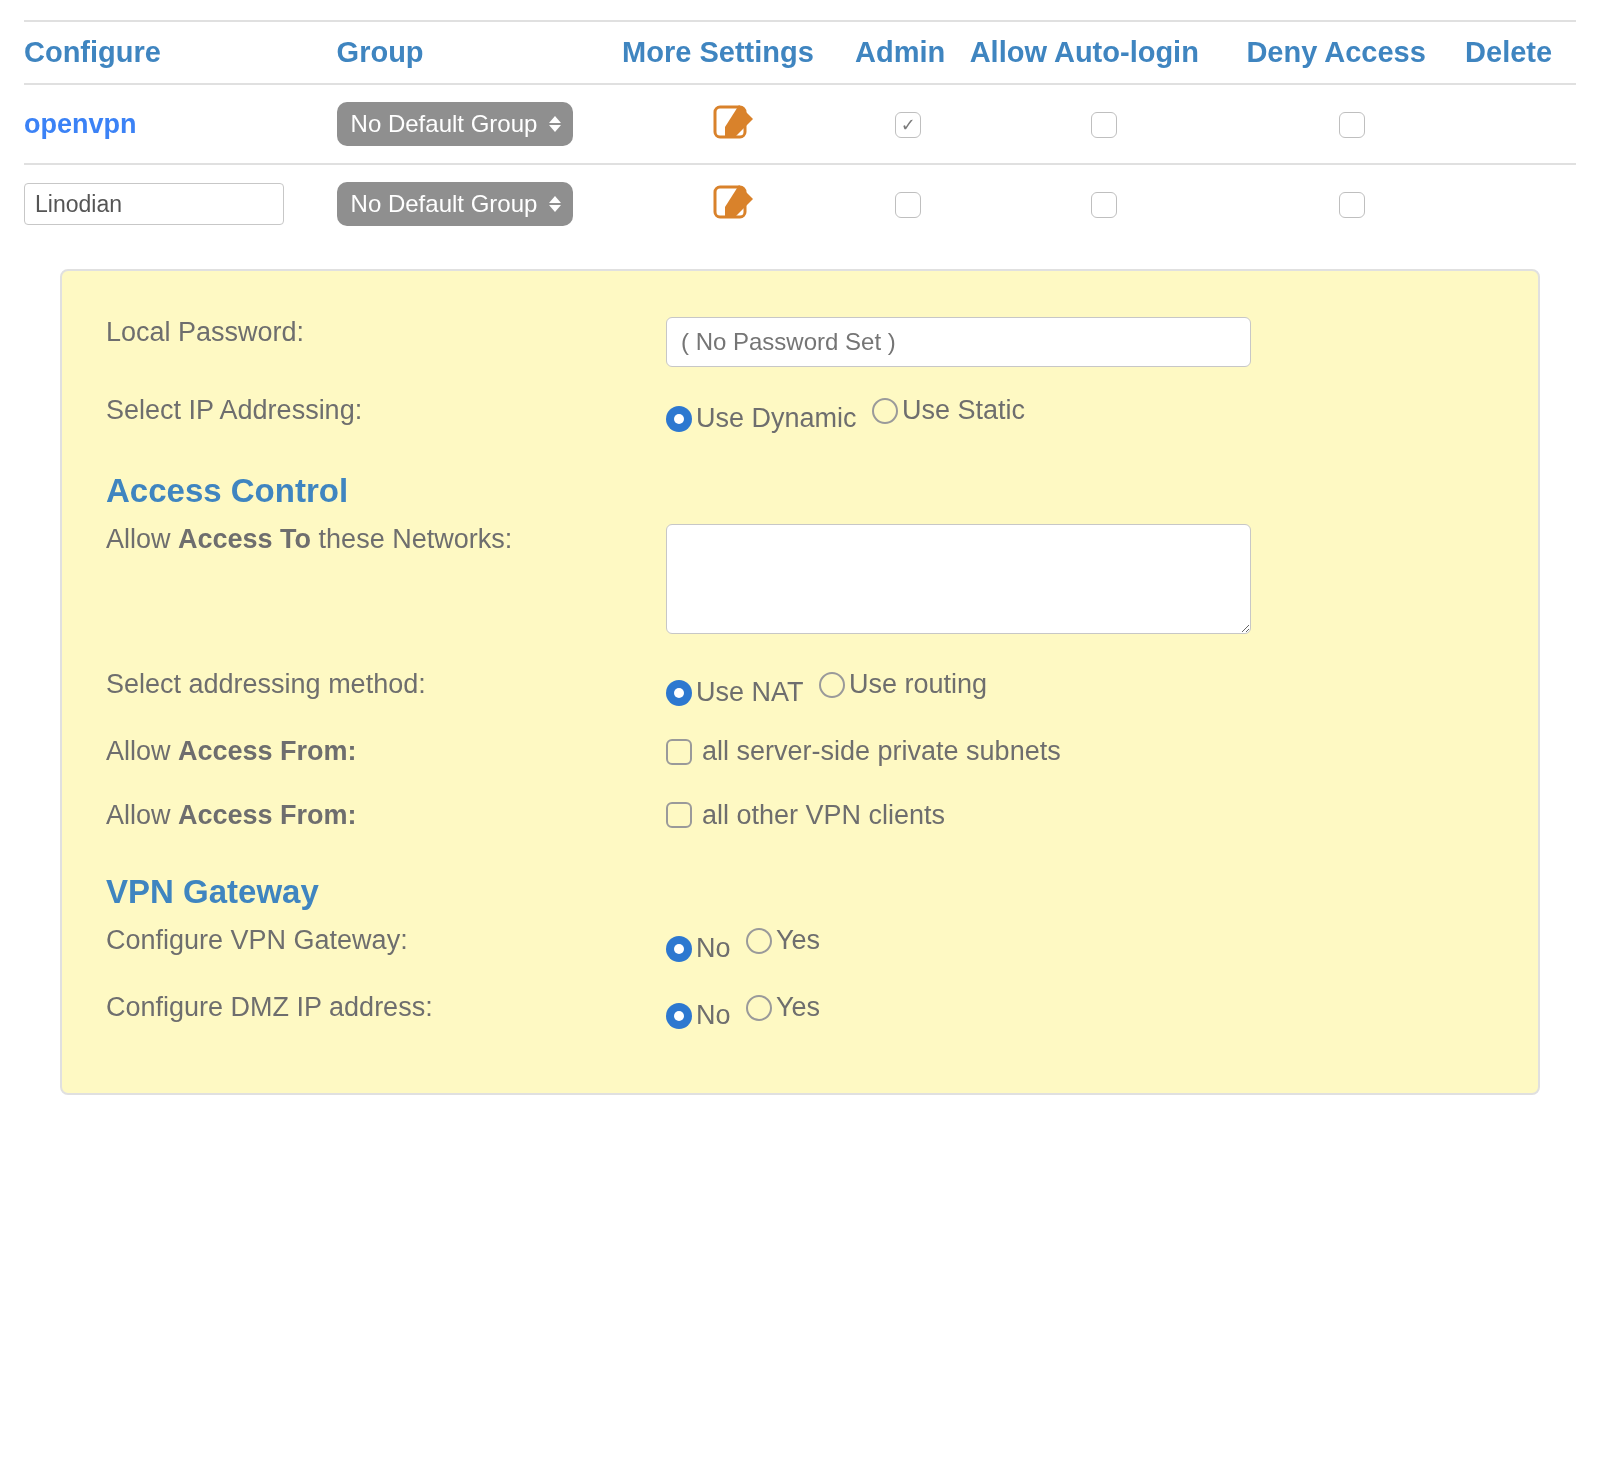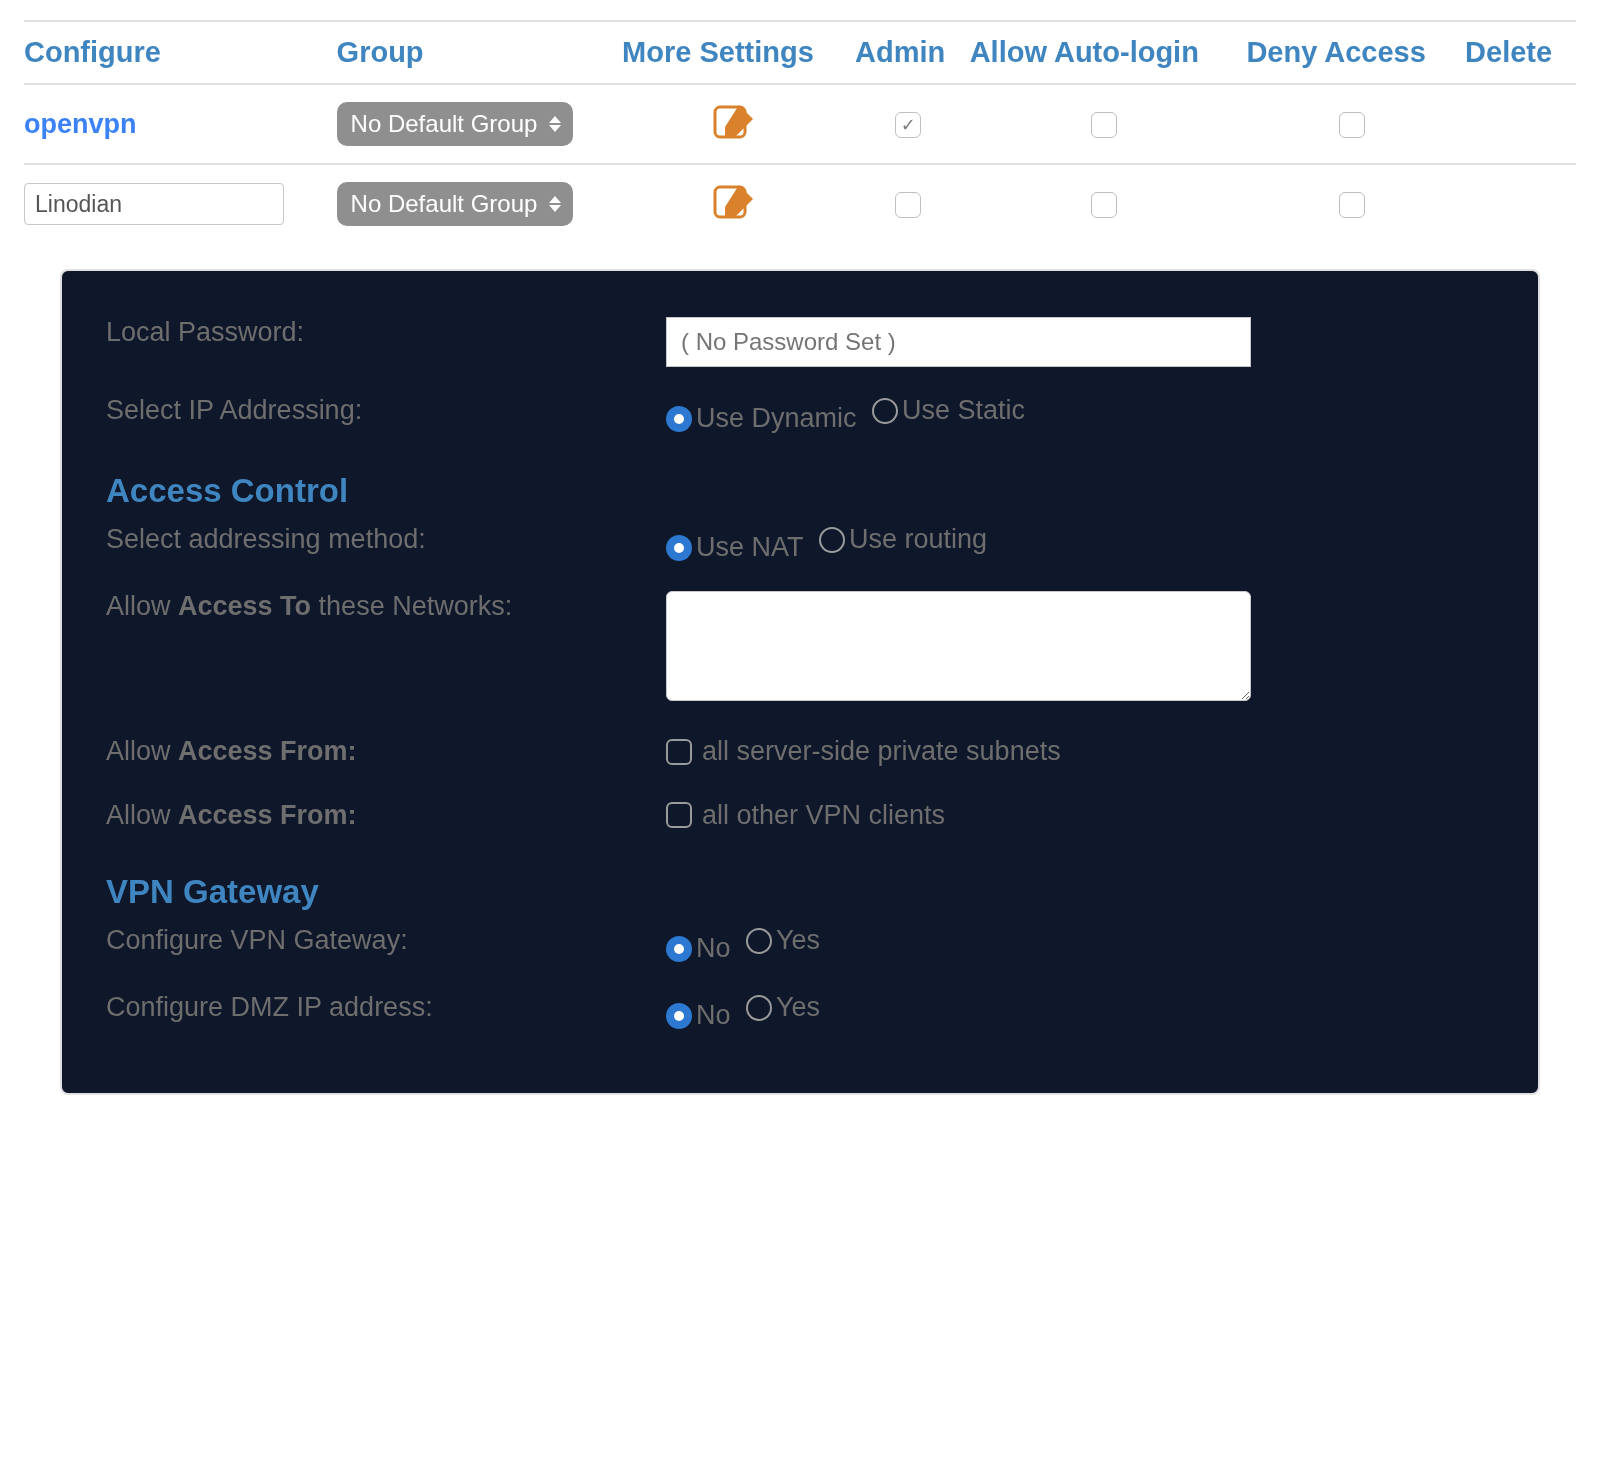--- a/index.html
+++ b/index.html
@@ -97,21 +97,21 @@
   }
   .cb.checked::after {
     content: "✓";
     font-size: 18px;
     color: #7a7a7a;
   }
   .detail-panel {
     margin: 26px 36px 0 36px;
     border: 2px solid #e0e0e0;
     border-radius: 8px;
-    background: #0f172a;
+    background: #fef9c3;
     padding: 32px 44px 48px 44px;
   }
   .row {
     display: flex;
     align-items: flex-start;
     padding: 14px 0;
   }
   .row .lbl {
     flex: 0 0 560px;
     font-size: 27px;
@@ -130,21 +130,21 @@
     padding-top: 24px;
   }
   .text-input {
     width: 100%;
     max-width: 585px;
     height: 50px;
     padding: 8px 14px;
     font-size: 24px;
     color: #777;
     border: 1px solid #c7c7c7;
-    border-radius: 0;
+    border-radius: 6px;
     background: #fff;
   }
   .text-area {
     width: 100%;
     max-width: 585px;
     height: 110px;
     padding: 8px 14px;
     font-size: 24px;
     border: 1px solid #c7c7c7;
     border-radius: 6px;
@@ -277,39 +277,39 @@
       <span class="radio unselected">
         <span class="rcircle"></span>
         <span class="rlabel">Use Static</span>
       </span>
     </div>
   </div>
 
   <div class="section-head">Access Control</div>
 
   <div class="row">
-    <div class="lbl">Select addressing method:</div>
-    <div class="ctrl">
-      <span class="radio selected">
-        <span class="rcircle"></span>
-        <span class="rlabel">Use NAT</span>
-      </span>
-      <span class="radio unselected">
-        <span class="rcircle"></span>
-        <span class="rlabel">Use routing</span>
-      </span>
-    </div>
-  </div>
-
-  <div class="row">
     <div class="lbl">
       <span>Allow </span><span class="em">Access To</span><span> these Networks:</span>
     </div>
     <div class="ctrl">
       <textarea class="text-area" style=""></textarea>
+    </div>
+  </div>
+
+  <div class="row">
+    <div class="lbl">Select addressing method:</div>
+    <div class="ctrl">
+      <span class="radio selected">
+        <span class="rcircle"></span>
+        <span class="rlabel">Use NAT</span>
+      </span>
+      <span class="radio unselected">
+        <span class="rcircle"></span>
+        <span class="rlabel">Use routing</span>
+      </span>
     </div>
   </div>
 
   <div class="row">
     <div class="lbl">
       <span>Allow </span><span class="em">Access From:</span>
     </div>
     <div class="ctrl">
       <span class="chk">
         <span class="csq"></span>

